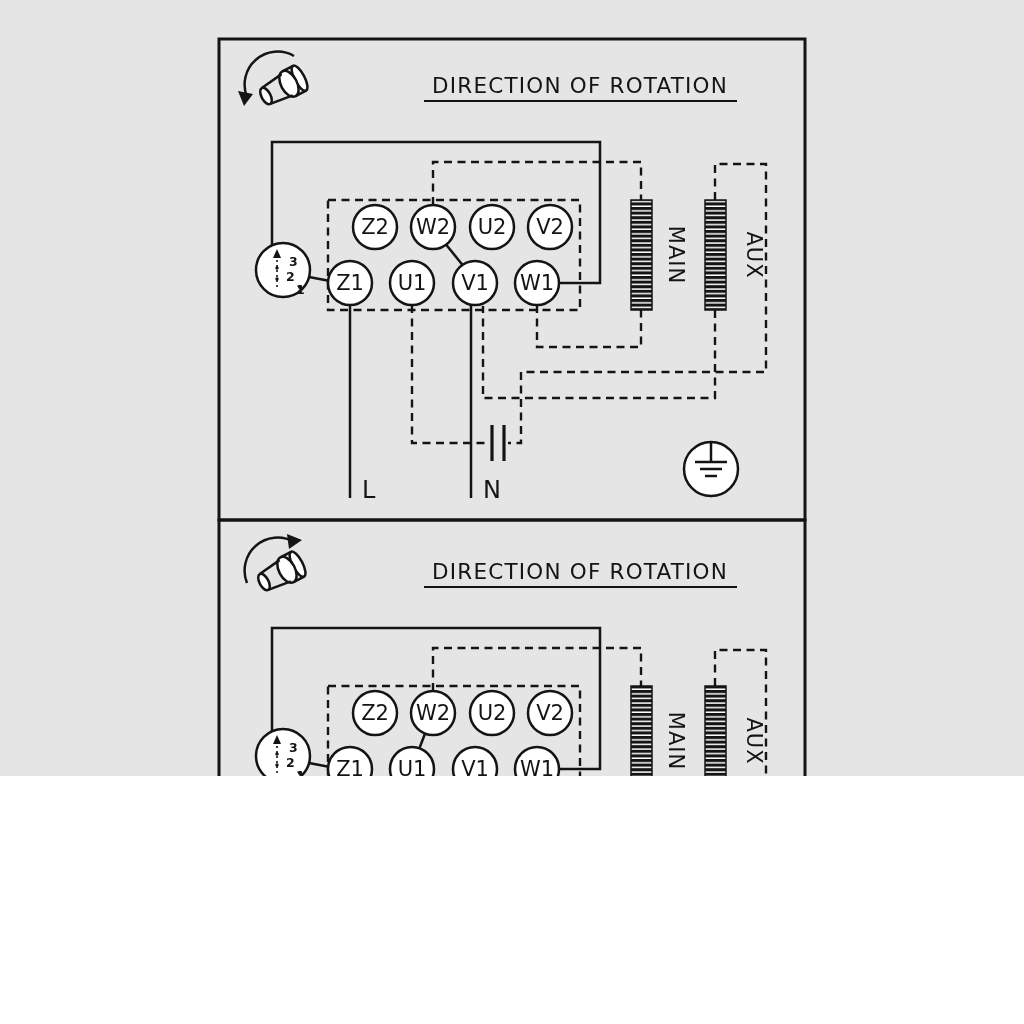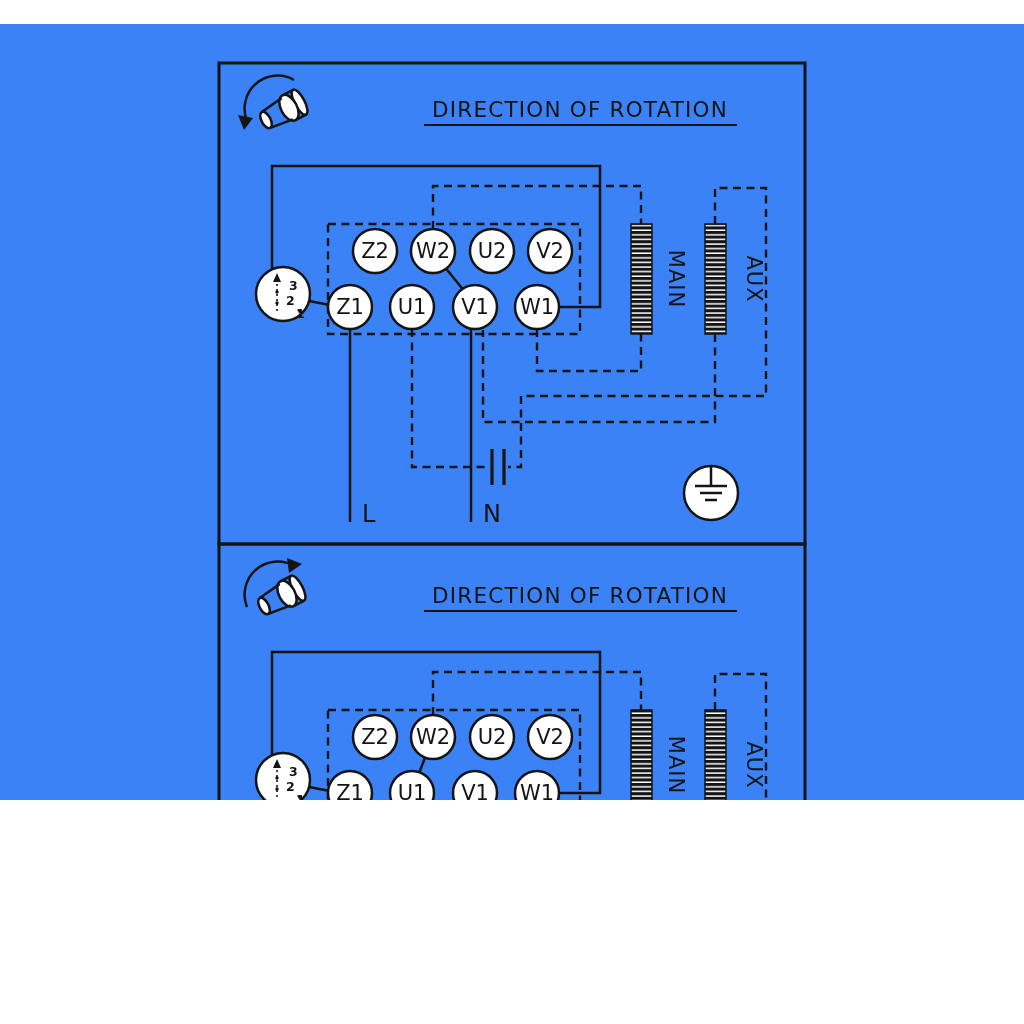--- a/index.html
+++ b/index.html
@@ -1,16 +1,16 @@
 <!DOCTYPE html>
 <html><head>
 <meta charset="utf-8">
 <style>
   html,body{margin:0;padding:0;background:#fff;}
-  .stage{position:relative;width:1024px;height:776px;background:#3b82f6;overflow:hidden;margin-top:24px;}
+  .stage{position:relative;width:1024px;height:776px;background:#e5e5e5;overflow:hidden;}
   svg{position:absolute;left:0;top:0;}
   text{font-family:"DejaVu Sans","Liberation Sans",sans-serif;fill:#141414;}
   .t-title{font-size:21.5px;letter-spacing:1.2px;}
   .t-label{font-size:21px;}
   .t-wind{font-size:21px;letter-spacing:1px;}
   .t-ln{font-size:24px;}
   .t-sm{font-size:12.5px;font-weight:bold;}
   .s{stroke:#141414;stroke-width:2.5;fill:none;}
   .sd{stroke:#141414;stroke-width:2.4;fill:none;stroke-dasharray:8 5.5;}
   .b{stroke:#141414;stroke-width:3;fill:none;}

